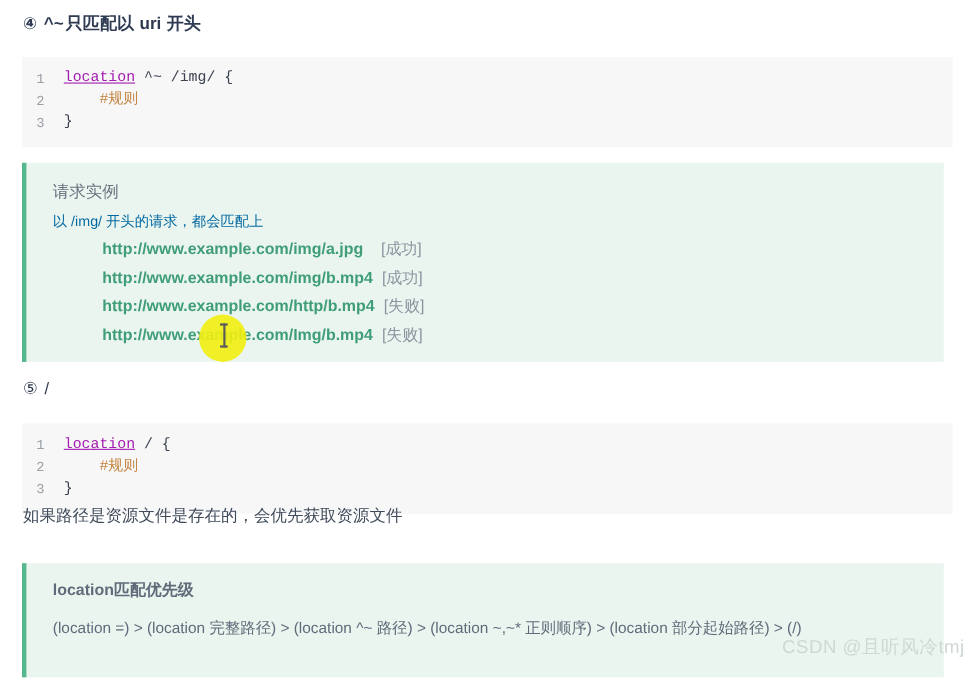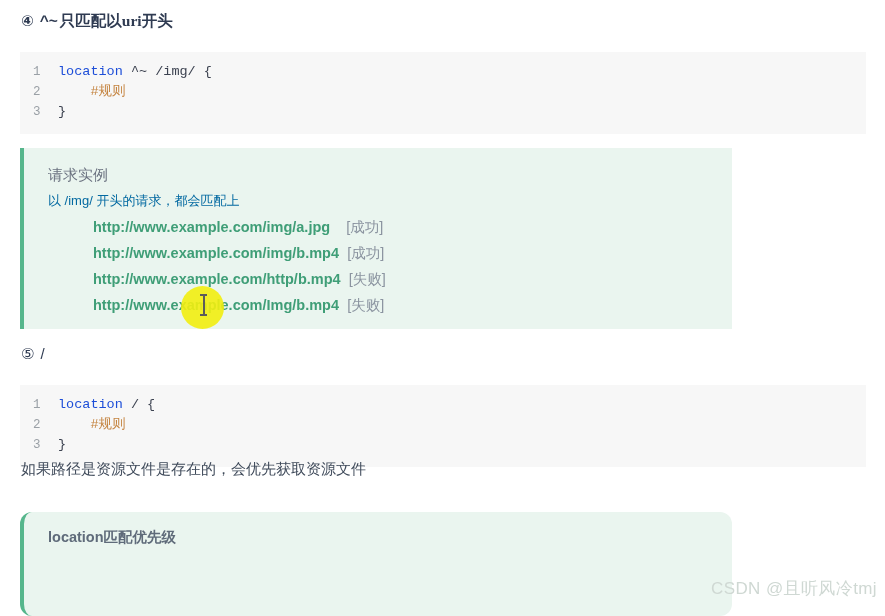--- a/index.html
+++ b/index.html
@@ -41,21 +41,21 @@
     font-family: "DejaVu Sans", sans-serif;
   }
   .heading-4 {
     position: absolute;
     top: 11px;
     left: 0;
     font-weight: bold;
     font-size: 15.5px;
   }
   .heading-4 .sym { margin-right: 2px; }
-  .heading-4 .mid { margin: 0 0; font-weight: bold; font-family: Liberation Serif, serif; }
+  .heading-4 .mid { margin: 0 5px; font-weight: bold; }
   .heading-5 {
     position: absolute;
     top: 345px;
     left: 0;
     font-weight: normal;
     font-size: 15px;
   }
   .heading-5 .slash { margin-right: 17px; }
 
   
@@ -80,43 +80,42 @@
   .lineno {
     width: 38px;
     flex: 0 0 38px;
     text-align: left;
     padding-left: 13px;
     box-sizing: border-box;
     color: #9aa0a6;
     font-size: 12.5px;
   }
   .codetext { color: #3a3f48; }
-  .tok-kw { color: #1d4ed8; }
+  .tok-kw { color: #a21caf; text-decoration: underline; }
   .tok-plain { color: #3c4250; }
   .tok-comment { color: #c4833f; margin-top: 48px; }
 
   
   .callout {
     position: absolute;
     left: 20px;
-    width: 712px;
+    width: 838px;
     box-sizing: border-box;
     background: #eaf5ef;
     border-left: 4px solid #56b68c;
   }
   .callout-requests {
     top: 148px;
     height: 181px;
     padding: 14px 0 0 24px;
   }
   .callout-priority {
     top: 512px;
     height: 104px;
     padding: 14px 0 0 24px;
-    border-radius: 12px;
   }
   .callout-title {
     color: #6b7280;
     font-size: 15px;
     line-height: 26px;
   }
   .callout-sub {
     color: #0369a1;
     font-size: 13px;
     line-height: 26px;
@@ -280,20 +279,21 @@
     <div class="codeline">
       <span class="lineno">3</span>
       <span class="codetext"><span class="tok-kw"></span><span class="tok-plain">}</span><span class="tok-comment"></span></span>
     </div>
   </div>
 
   <div class="para">如果路径是资源文件是存在的，会优先获取资源文件</div>
 
   <div class="callout callout-priority">
     <div class="priority-title">location匹配优先级</div>
+    <div class="priority-expr">(location =) &gt; (location 完整路径) &gt; (location ^~ 路径) &gt; (location ~,~* 正则顺序) &gt; (location 部分起始路径) &gt; (/)</div>
   </div>
 
   <div class="cursor-halo"></div>
   <div class="ibeam">
       <span class="stem"></span>
     </div>
 
   <div class="watermark">CSDN @且听风冷tmj</div>
 
 </div>

